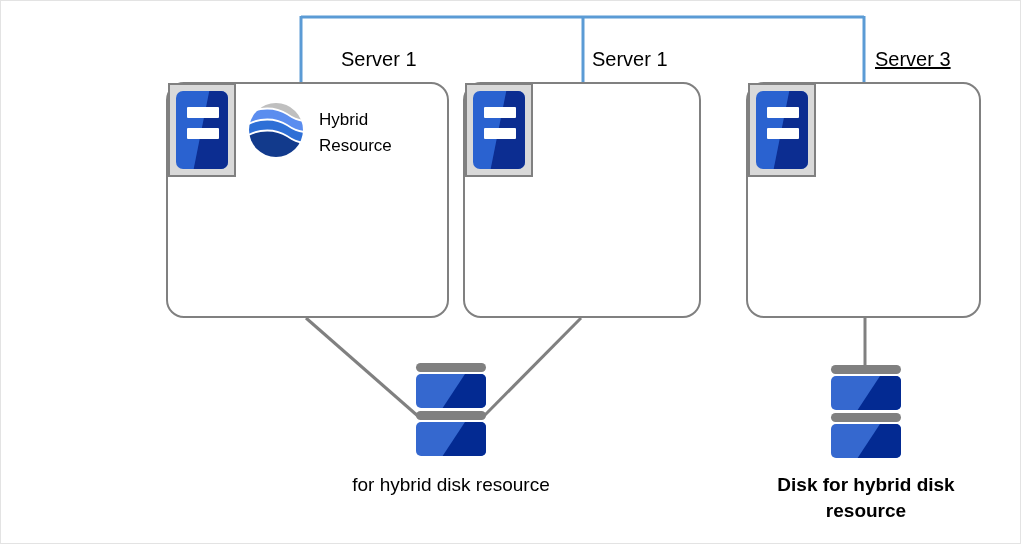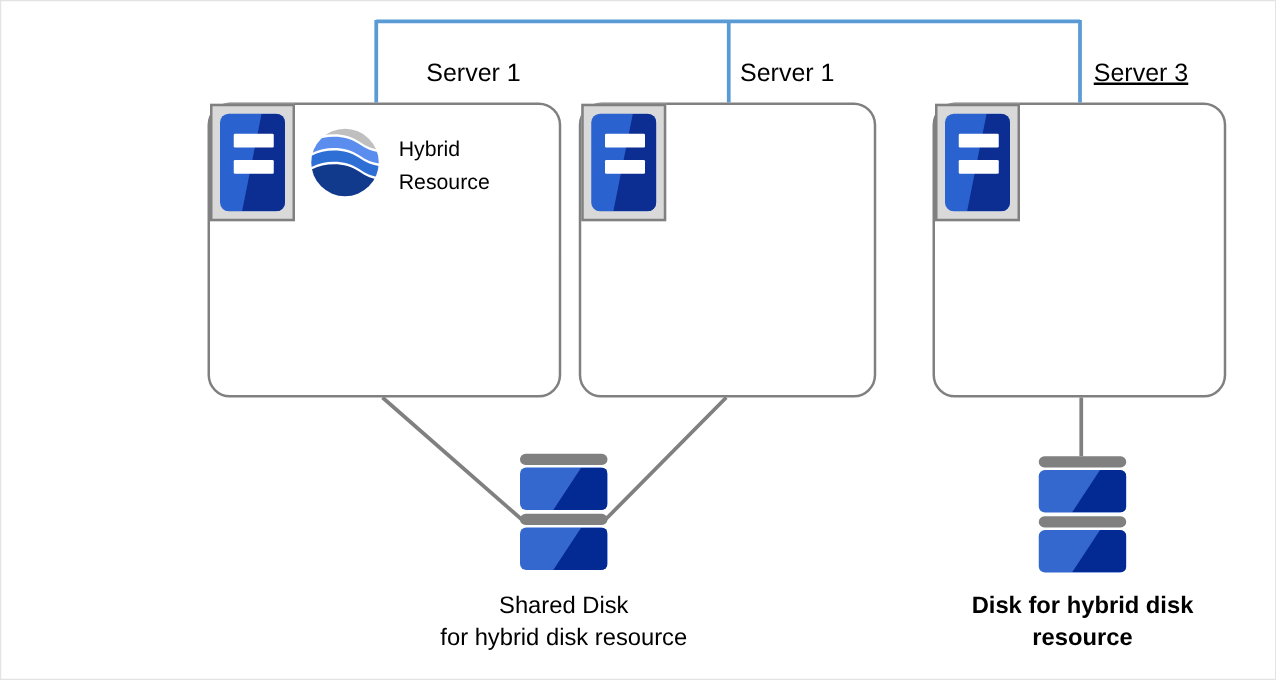--- a/index.html
+++ b/index.html
@@ -196,21 +196,20 @@
     <div class="disk-cap" style="top:0px;"></div>
     <div class="disk-body" style="top:11px;">
       <div class="dark"></div>
     </div>
     <div class="disk-cap" style="top:48px;"></div>
     <div class="disk-body" style="top:59px;">
       <div class="dark"></div>
     </div>
   </div>
   <div class="caption" style="left:300px; top:471px; width:300px;">
-    <div>Shared Disk</div>
     <div>for hybrid disk resource</div>
   </div>
 
   <div class="disk-stack" style="left:830px; top:364px; width:70px; height:92px;">
     <div class="disk-cap" style="top:0px;"></div>
     <div class="disk-body" style="top:11px;">
       <div class="dark"></div>
     </div>
     <div class="disk-cap" style="top:48px;"></div>
     <div class="disk-body" style="top:59px;">

